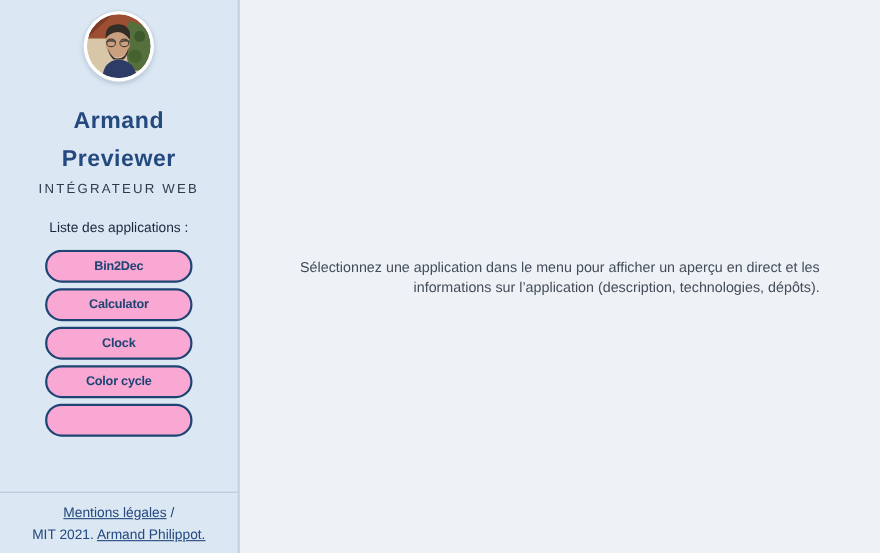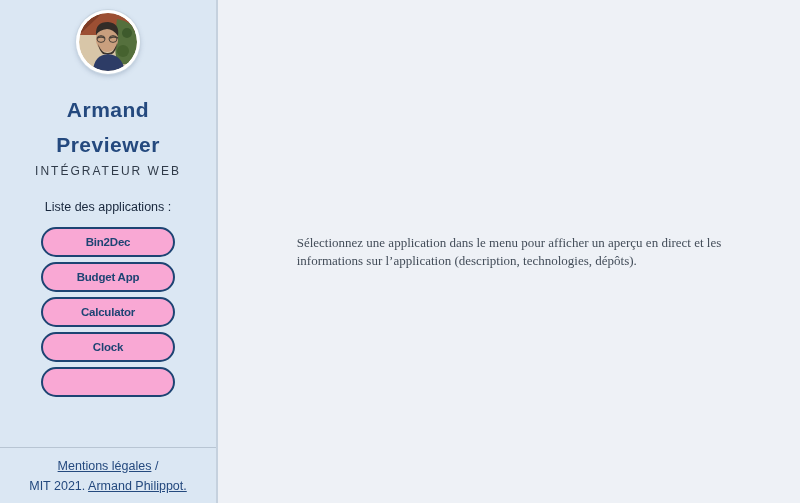--- a/index.html
+++ b/index.html
@@ -110,26 +110,25 @@
   }
   .footer-line { white-space: nowrap; }
   
   .main {
     flex: 1 1 auto;
     display: flex;
     align-items: center;
     justify-content: center;
   }
   .placeholder-message {
-    text-align: left;
+    text-align: right;
     color: #434d59;
     font-size: 13px;
     line-height: 18px;
     padding: 0 20px;
-    font-family: Liberation Serif, serif;
   }
 </style>
 </head>
 <body>
 
 <div class="page">
 
   <aside class="sidebar">
 
     <div class="avatar-wrap">
@@ -161,23 +160,23 @@
       <span>Armand</span><br>
       <span>Previewer</span>
     </h1>
 
     <div class="role">INTÉGRATEUR WEB</div>
 
     <div class="apps-label">Liste des applications :</div>
 
     <nav class="apps-list">
       <button class="app-btn">Bin2Dec</button>
-      <button class="app-btn">Budget App</button>
       <button class="app-btn">Calculator</button>
       <button class="app-btn">Clock</button>
+      <button class="app-btn">Color cycle</button>
       <button class="app-btn"></button>
     </nav>
 
     <footer class="sidebar-footer">
       <div class="footer-line">
         <a>Mentions légales</a>
         <span>/</span>
       </div>
       <div class="footer-line">
         <span>MIT 2021.</span>

